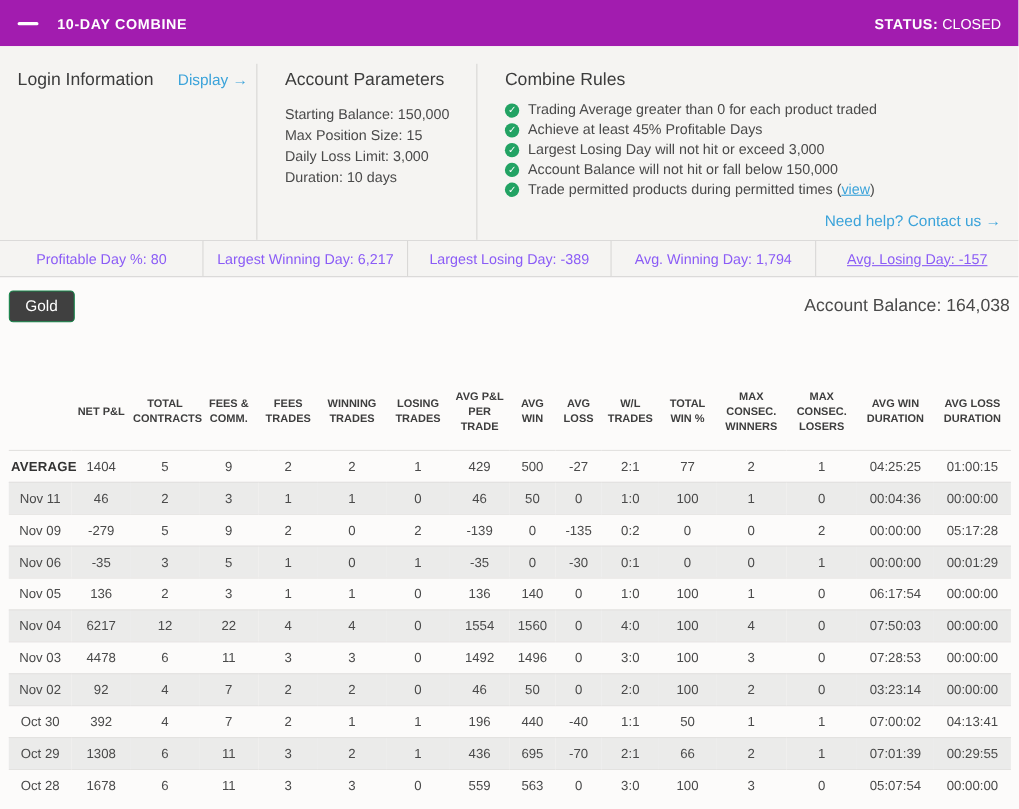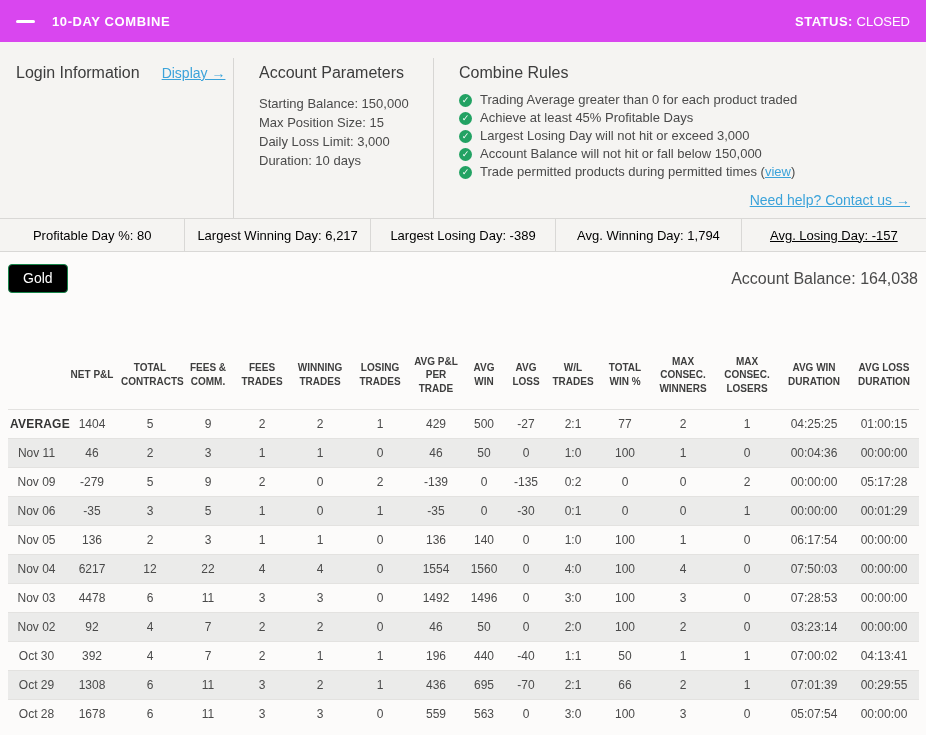--- a/index.html
+++ b/index.html
@@ -8,21 +8,21 @@
     font-family: "Liberation Sans", sans-serif;
     background: #fcfbfa;
     color: #4a4a4a;
     overflow: hidden;
   }
   a { text-decoration: none; cursor: pointer; }
 
   
   .topbar {
     height: 42px;
-    background: #d946ef;
+    background: #a21caf;
     display: flex;
     align-items: center;
     padding: 0 16px;
     color: #fff;
   }
   .minus-icon {
     width: 19px; height: 3px;
     background: #fff; border-radius: 2px;
     margin-right: 17px;
     cursor: pointer;
@@ -41,21 +41,21 @@
     padding: 16px 24px 0 16px;
     position: relative;
   }
   .section-heading {
     font-size: 16px;
     color: #3c3c3c;
     font-weight: 400;
   }
   .login-col { width: 217px; padding-top: 6px; }
   .login-row { display: flex; align-items: baseline; }
-  .link { color: #3ba3da; text-decoration: underline; }
+  .link { color: #3ba3da; }
   .display-link { font-size: 14px; margin-left: 22px; }
   .params-col {
     width: 200px;
     border-left: 1px solid #d7d6d4;
     padding: 6px 0 0 25px;
   }
   .param-item { font-size: 13px; line-height: 19px; color: #4a4a4a; }
   .params-list { margin-top: 12px; }
   .rules-col {
     flex: 1;
@@ -91,35 +91,35 @@
     height: 34px;
     background: #f5f4f2;
     border-top: 1px solid #d9d8d6;
     border-bottom: 1px solid #d9d8d6;
     display: flex;
     align-items: stretch;
   }
   .stat-cell {
     flex: 1;
     display: flex; align-items: center; justify-content: center;
-    font-size: 13px; color: #000000;
+    font-size: 13px; color: #8b5cf6;
     border-right: 1px solid #d9d8d6;
     text-align: center;
   }
   .stat-cell:last-child { border-right: none; text-decoration: underline; }
 
   
   .content { padding: 12px 8px 0 8px; }
   .content-top {
     display: flex;
     justify-content: space-between;
     align-items: flex-start;
   }
   .gold-button {
-    background: #000000;
+    background: #404040;
     border: 1px solid #17854a;
     color: #fff;
     font-family: "Liberation Sans", sans-serif;
     font-size: 14px;
     padding: 5px 14px 6px;
     border-radius: 4px;
     cursor: pointer;
   }
   .balance {
     font-size: 16px;

